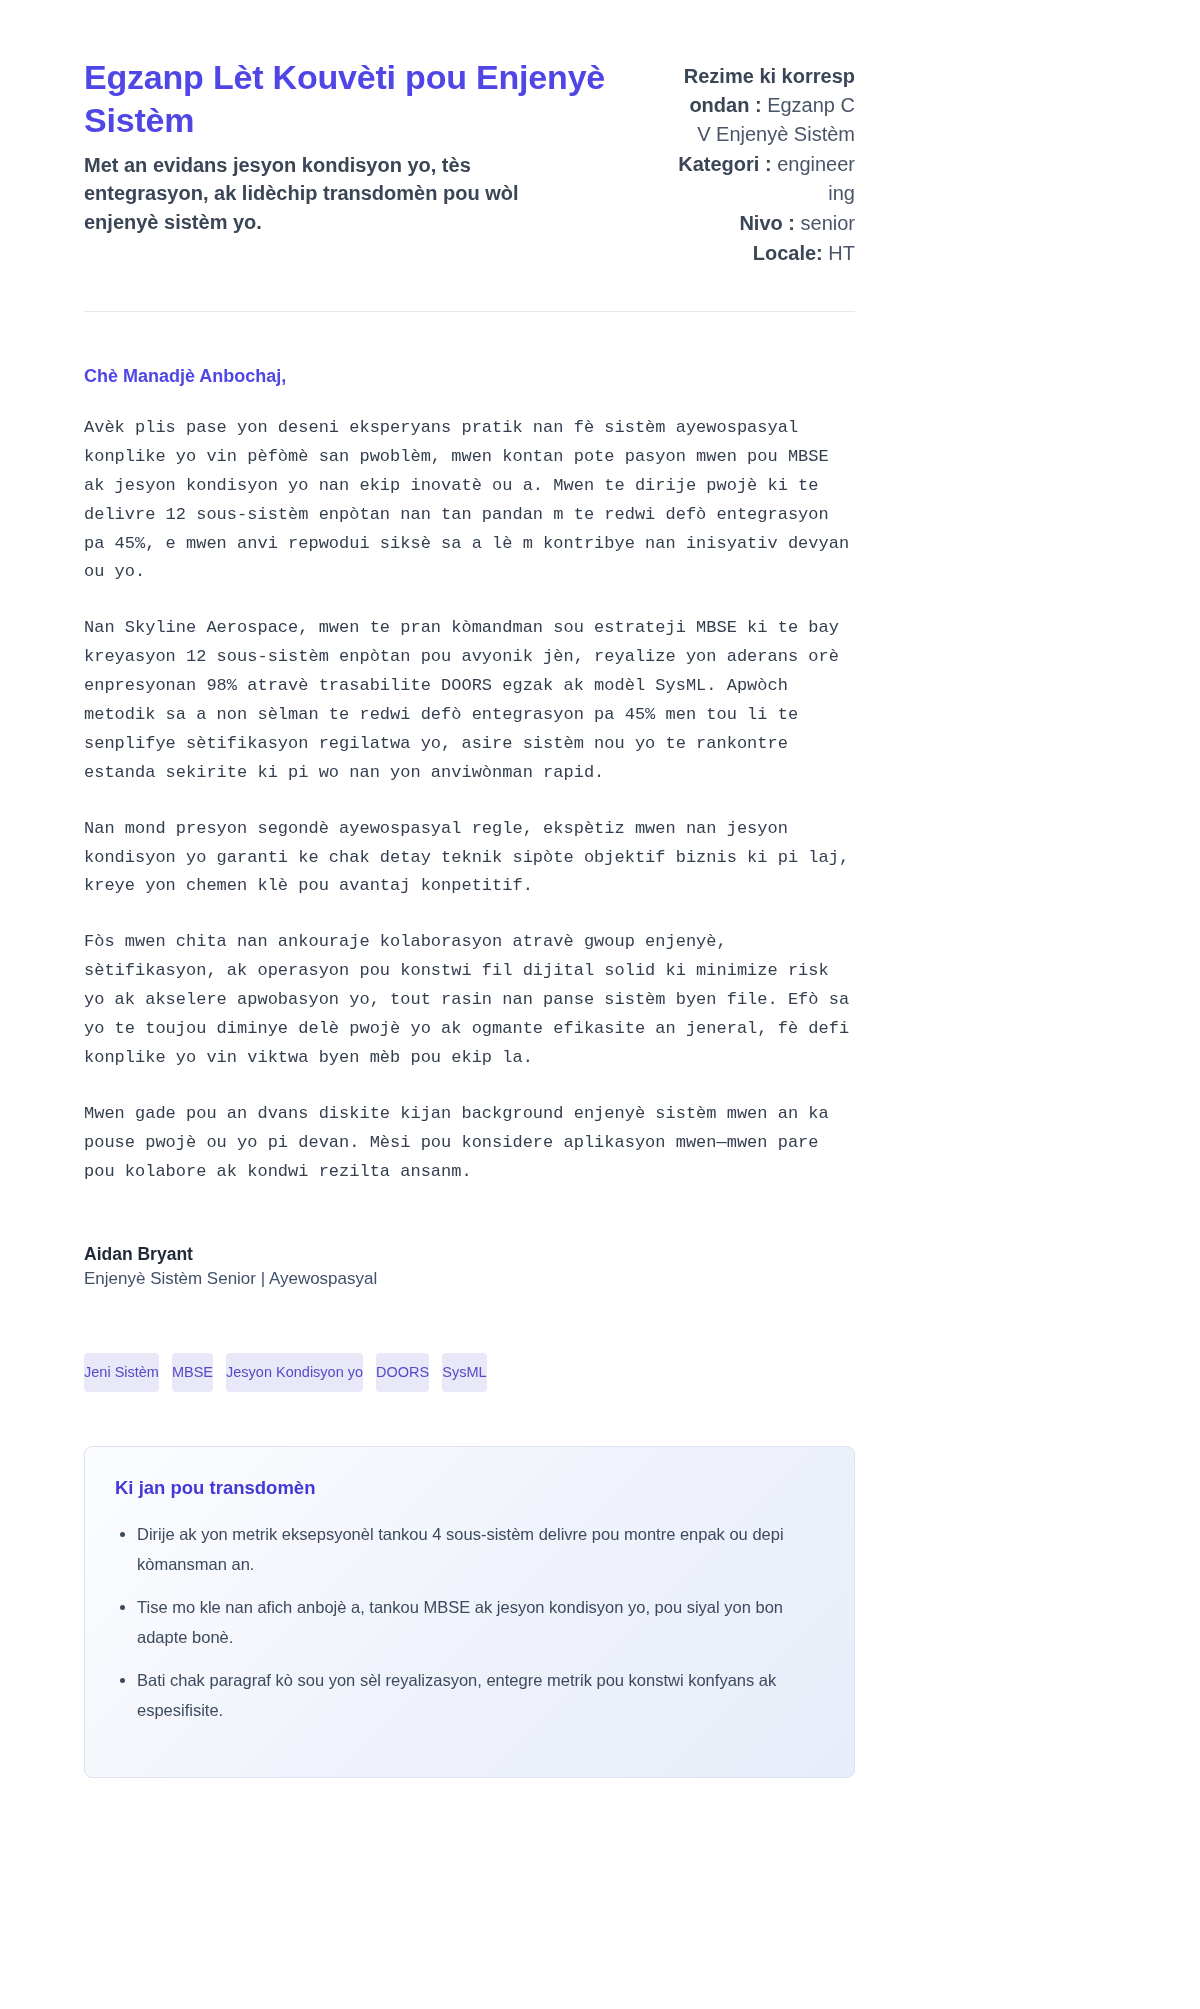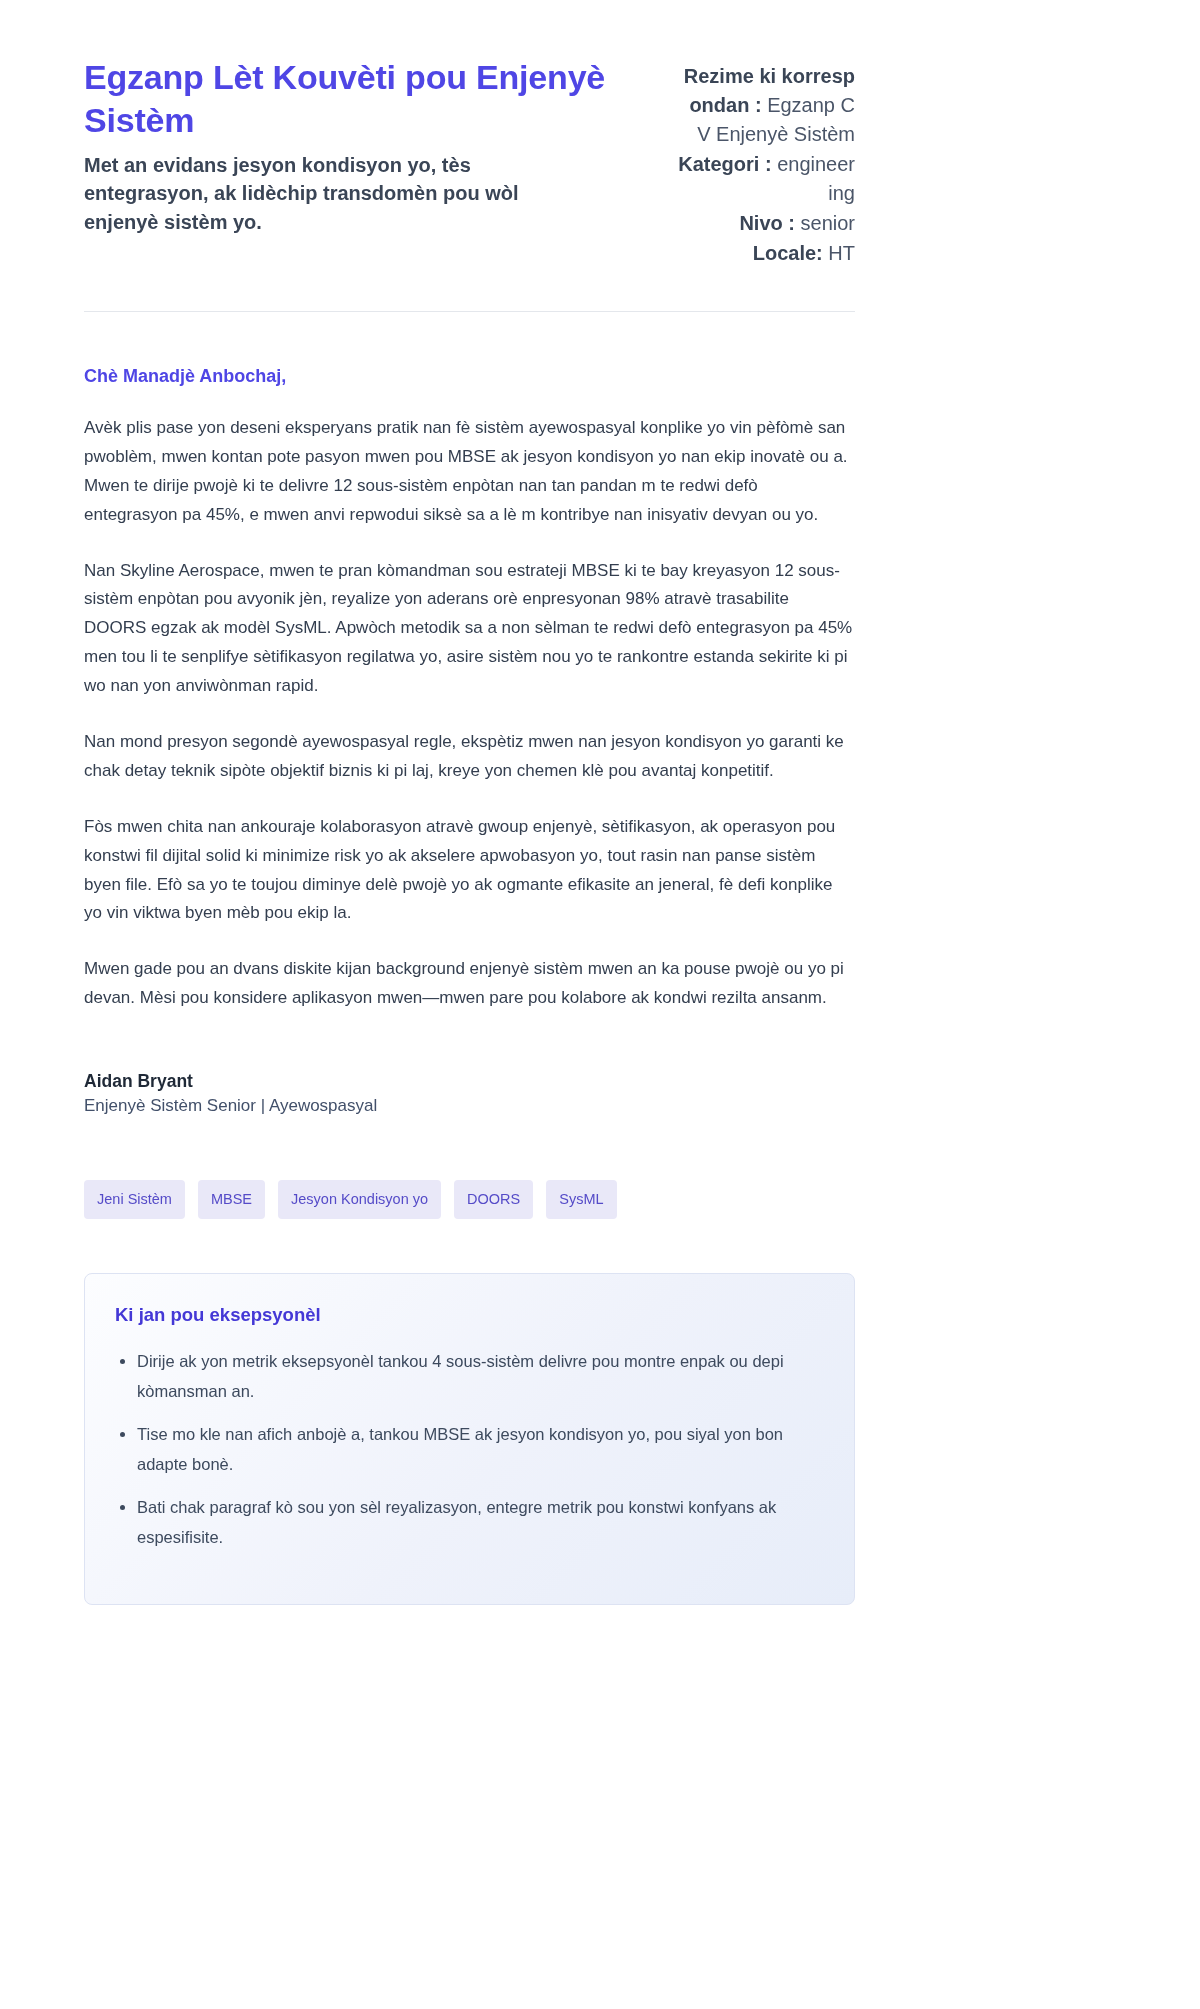--- a/index.html
+++ b/index.html
@@ -66,20 +66,21 @@
     margin-top: 54px;
     color: #4f46e5;
     font-size: 18px;
     font-weight: 700;
   }
   .letter p {
     margin-top: 27px;
     font-size: 17px;
     line-height: 1.7;
     color: #333e4f;
+    font-family: Liberation Mono, monospace;
   }
   .signature { margin-top: 58px; }
   .signature-name {
     font-size: 17.5px;
     font-weight: 700;
     color: #1f2937;
   }
   .signature-role {
     margin-top: 4px;
     font-size: 17px;
@@ -91,21 +92,21 @@
     margin-top: 64px;
     display: flex;
     flex-wrap: wrap;
     gap: 13px;
   }
   .tag-chip {
     display: inline-block;
     background: #e9e8f8;
     color: #554bc8;
     font-size: 14.5px;
-    padding: 12px 13px;
+    padding: 12px 0;
     border-radius: 4px;
     line-height: 1;
     white-space: nowrap;
   }
 
   
   .tips-box {
     margin-top: 54px;
     border: 1px solid #dde3f3;
     border-radius: 8px;
@@ -177,21 +178,21 @@
 
   <div class="tags">
     <span class="tag-chip">Jeni Sistèm</span>
     <span class="tag-chip">MBSE</span>
     <span class="tag-chip">Jesyon Kondisyon yo</span>
     <span class="tag-chip">DOORS</span>
     <span class="tag-chip">SysML</span>
   </div>
 
   <div class="tips-box">
-    <div class="tips-title">Ki jan pou eksepsyonèl</div>
+    <div class="tips-title">Ki jan pou transdomèn</div>
     <ul class="tips-list">
       <li>Dirije ak yon metrik eksepsyonèl tankou 4 sous-sistèm delivre pou montre enpak ou depi kòmansman an.</li>
       <li>Tise mo kle nan afich anbojè a, tankou MBSE ak jesyon kondisyon yo, pou siyal yon bon adapte bonè.</li>
       <li>Bati chak paragraf kò sou yon sèl reyalizasyon, entegre metrik pou konstwi konfyans ak espesifisite.</li>
     </ul>
   </div>
 
 </div>
 
 </body></html>

